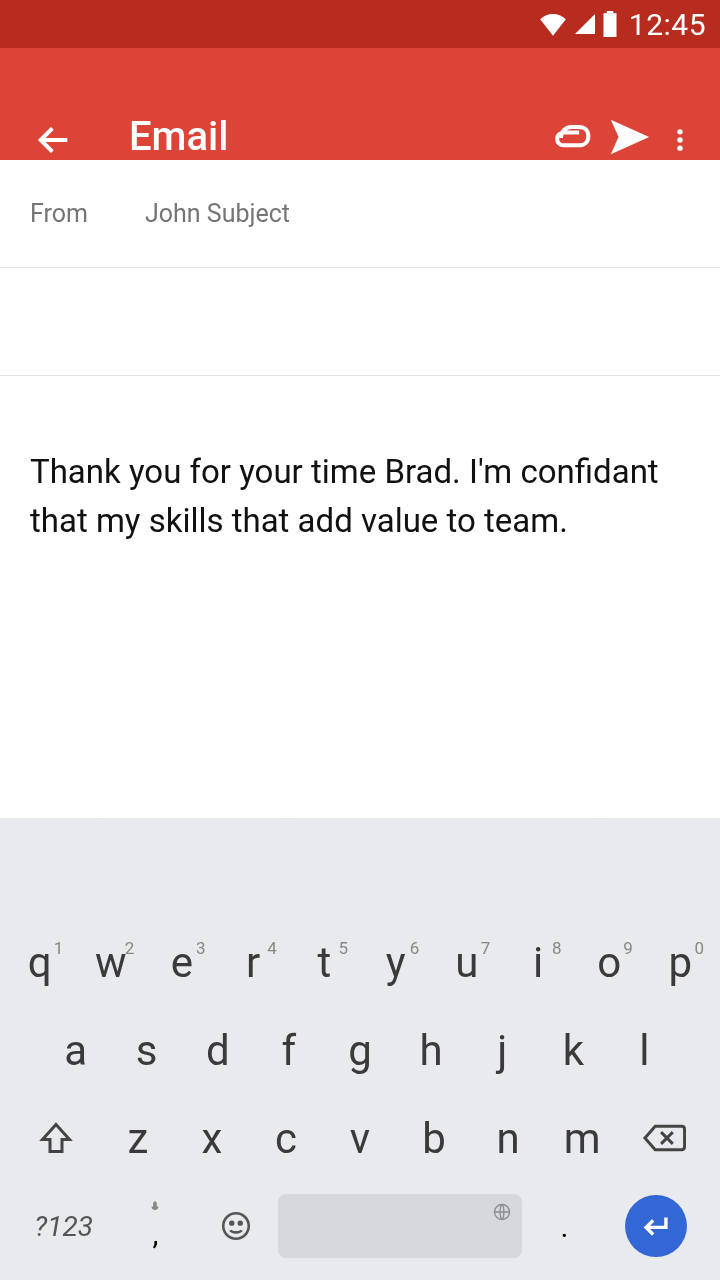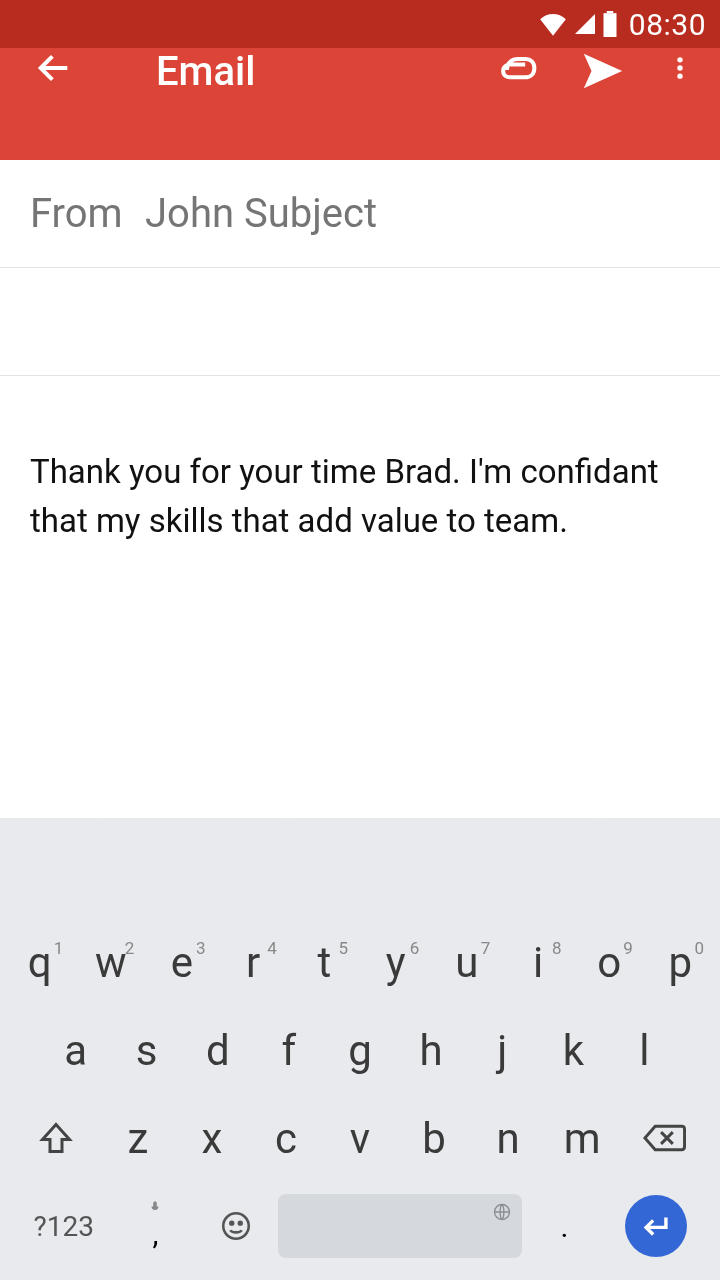--- a/index.html
+++ b/index.html
@@ -1,22 +1,22 @@
 <!DOCTYPE html>
 <html><head>
 <meta charset="utf-8">
 <style>
   * { margin: 0; padding: 0; box-sizing: border-box; }
   html, body { width: 720px; height: 1280px; font-family: Roboto, "Helvetica Neue", Arial, sans-serif; overflow: hidden; background: #fff; }
   .status-bar { height: 48px; background: #b82b1f; display: flex; justify-content: flex-end; align-items: center; padding: 0 14px; color: #fff; font-size: 30px; letter-spacing: 0.5px; }
   .status-icons { display: flex; align-items: center; gap: 6px; }
-  .toolbar { height: 112px; background: #db4437; display: flex; align-items: flex-start; padding: 0 20px 0 24px; color: #fff; gap: 27px; }
+  .toolbar { height: 112px; background: #db4437; display: flex; align-items: flex-end; padding: 0 20px 0 24px; color: #fff; }
   .toolbar-title { font-size: 40px; font-weight: 500; margin-left: 45px; flex: 1; }
   .toolbar-icon { width: 60px; display: flex; justify-content: center; align-items: center; }
-  .field-row { height: 108px; border-bottom: 1px solid #e4e4e4; display: flex; align-items: center; padding: 0 30px; font-size: 40px; color: #757575; }
+  .field-row { height: 108px; border-bottom: 1px solid #e4e4e4; display: flex; align-items: center; padding: 0 30px; font-size: 25px; color: #757575; }
   .field-label { width: 115px; }
   .field-value { color: #757575; }
   .body-text { padding: 72px 30px 0 30px; font-size: 33px; line-height: 1.48; color: #111; }
   .kb-area { position: absolute; bottom: 0; left: 0; right: 0; height: 462px; background: #e8eaed; }
   .grammarly-bar { position: absolute; bottom: 370px; left: 0; right: 0; height: 96px; display: flex; align-items: stretch; gap: 12px; padding: 0 0 0 12px; }
   .g-logo { width: 60px; height: 60px; background: #1bbc9b; border-radius: 50%; position: relative; align-self: center; display: flex; align-items: center; justify-content: center; flex-shrink: 0; }
   .g-logo svg { width: 38px; height: 38px; }
   .g-badge { position: absolute; top: -8px; right: -8px; width: 28px; height: 28px; background: #e74c3c; border-radius: 50%; color: #fff; font-size: 17px; font-weight: 700; display: flex; align-items: center; justify-content: center; }
   .g-card { background: #fff; border-radius: 6px; box-shadow: 0 1px 2px rgba(0,0,0,0.12); padding: 10px 20px 14px 20px; flex: 1; min-width: 170px; display: flex; flex-direction: column; justify-content: center; overflow: hidden; }
   .g-card.first { flex: 0 0 180px; margin-left: 18px; }
@@ -26,21 +26,21 @@
   .g-card-text { font-size: 33px; color: #222; white-space: nowrap; overflow: hidden; }
   .g-green { color: #1bbc9b; }
   .kb-rows { position: absolute; bottom: 0; left: 0; right: 0; height: 370px; display: flex; flex-direction: column; justify-content: space-evenly; padding: 8px 4px 10px 4px; }
   .kb-row { display: flex; justify-content: center; align-items: center; flex: 1; }
   .key { flex: 1; text-align: center; font-size: 42px; color: #3a3a3a; position: relative; font-family: Roboto, Arial, sans-serif; }
   .key-num { position: absolute; top: 0px; right: 12px; font-size: 17px; color: #888; }
   .row2 { padding: 0 36px; }
   .row3 { padding: 0 8px; }
   .key-shift, .key-back { flex: 1.2; display: flex; justify-content: center; align-items: center; }
   .row4 { padding: 0 10px; gap: 4px; }
-  .key-sym { flex: 1.3; font-size: 28px; color: #555; display:flex; align-items:center; justify-content:center; }
+  .key-sym { flex: 1.3; font-size: 28px; color: #555; display:flex; align-items:center; justify-content:center;font-style:italic; }
   .key-comma { flex: 1; font-size: 30px; position: relative; display:flex; align-items:center; justify-content:center; }
   .mic-sup { position: absolute; top: -2px; left: 50%; transform: translateX(-50%); font-size: 14px; color: #888; }
   .key-emoji { flex: 1; display:flex; align-items:center; justify-content:center; }
   .key-space { flex: 3.2; display:flex; align-items:center; justify-content:center; }
   .space-bar { width: 100%; height: 64px; background: #d5d8dc; border-radius: 8px; position: relative; }
   .globe { position: absolute; right: 10px; top: 8px; font-size: 20px; color: #8a8d91; }
   .key-period { flex: 1; font-size: 30px; display:flex; align-items:center; justify-content:center; }
   .key-enter { flex: 1.3; display:flex; align-items:center; justify-content:center; }
   .enter-circle { width: 62px; height: 62px; background: #3367d6; border-radius: 50%; display: flex; align-items: center; justify-content: center; }
 </style>
@@ -52,21 +52,21 @@
     <svg width="28" height="24" viewBox="0 0 24 20">
         <path d="M12 20 L1 6 C7 0 17 0 23 6 Z" fill="#fff"></path>
       </svg>
     <svg width="24" height="24" viewBox="0 0 24 24">
         <path d="M2 22 L22 22 L22 2 Z" fill="#fff"></path>
       </svg>
     <svg width="14" height="26" viewBox="0 0 12 24">
         <rect x="0" y="2" width="12" height="22" fill="#fff"></rect>
         <rect x="3" y="0" width="6" height="2" fill="#fff"></rect>
       </svg>
-    <span style="margin-left:6px;">08:30</span>
+    <span style="margin-left:6px;">12:45</span>
   </div>
 </div>
 
 <div class="toolbar">
   <div class="toolbar-icon">
     <svg width="40" height="40" viewBox="0 0 24 24" fill="none" stroke="#fff" stroke-width="2.4">
         <path d="M20 12 H4 M11 5 L4 12 L11 19"></path>
       </svg>
   </div>
   <div class="toolbar-title">Email</div>

